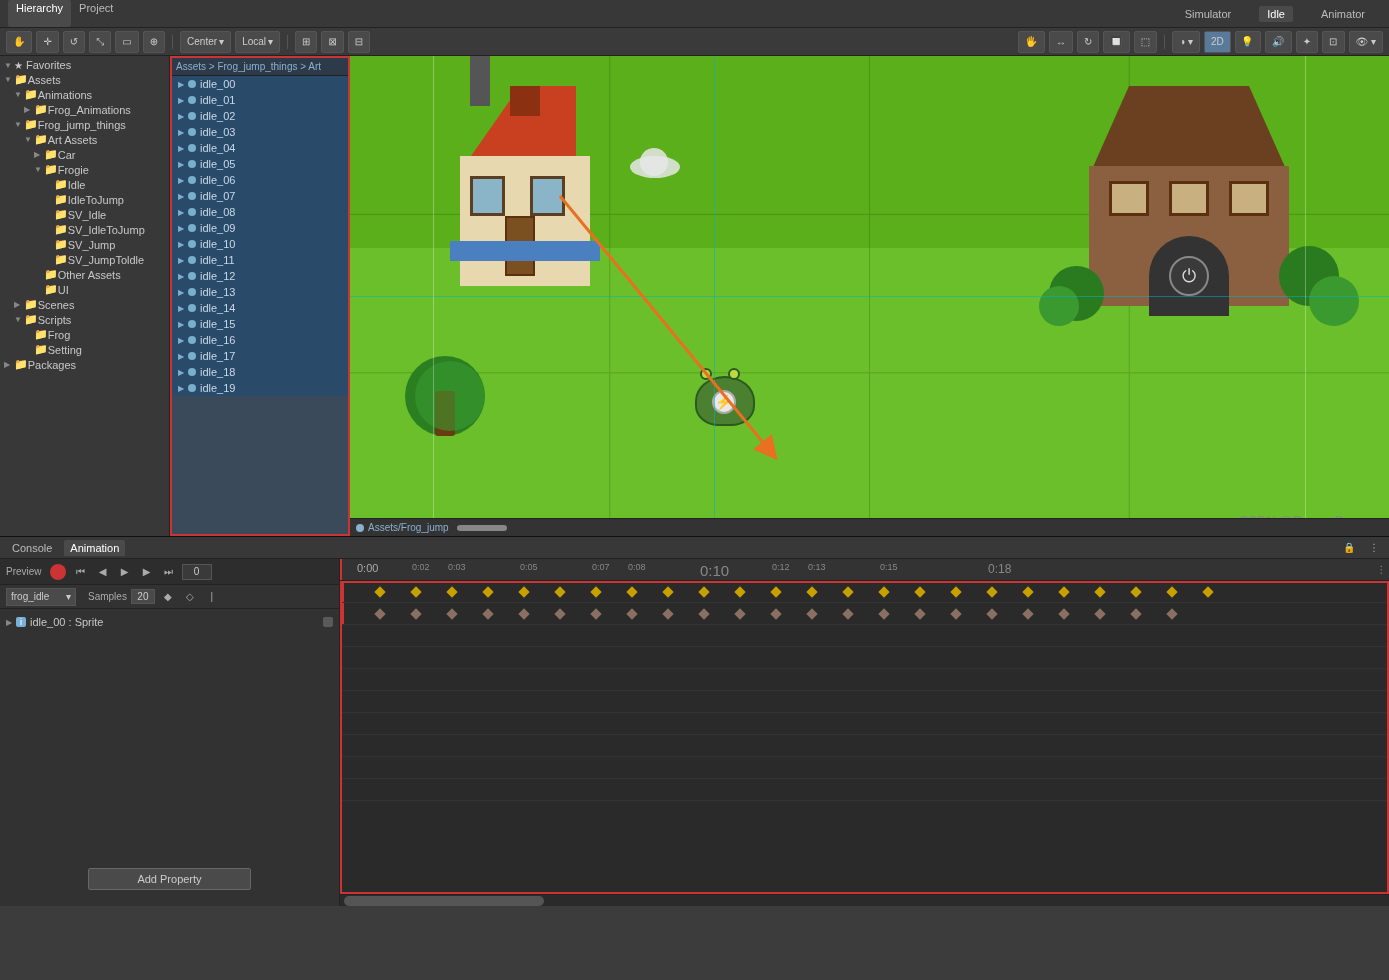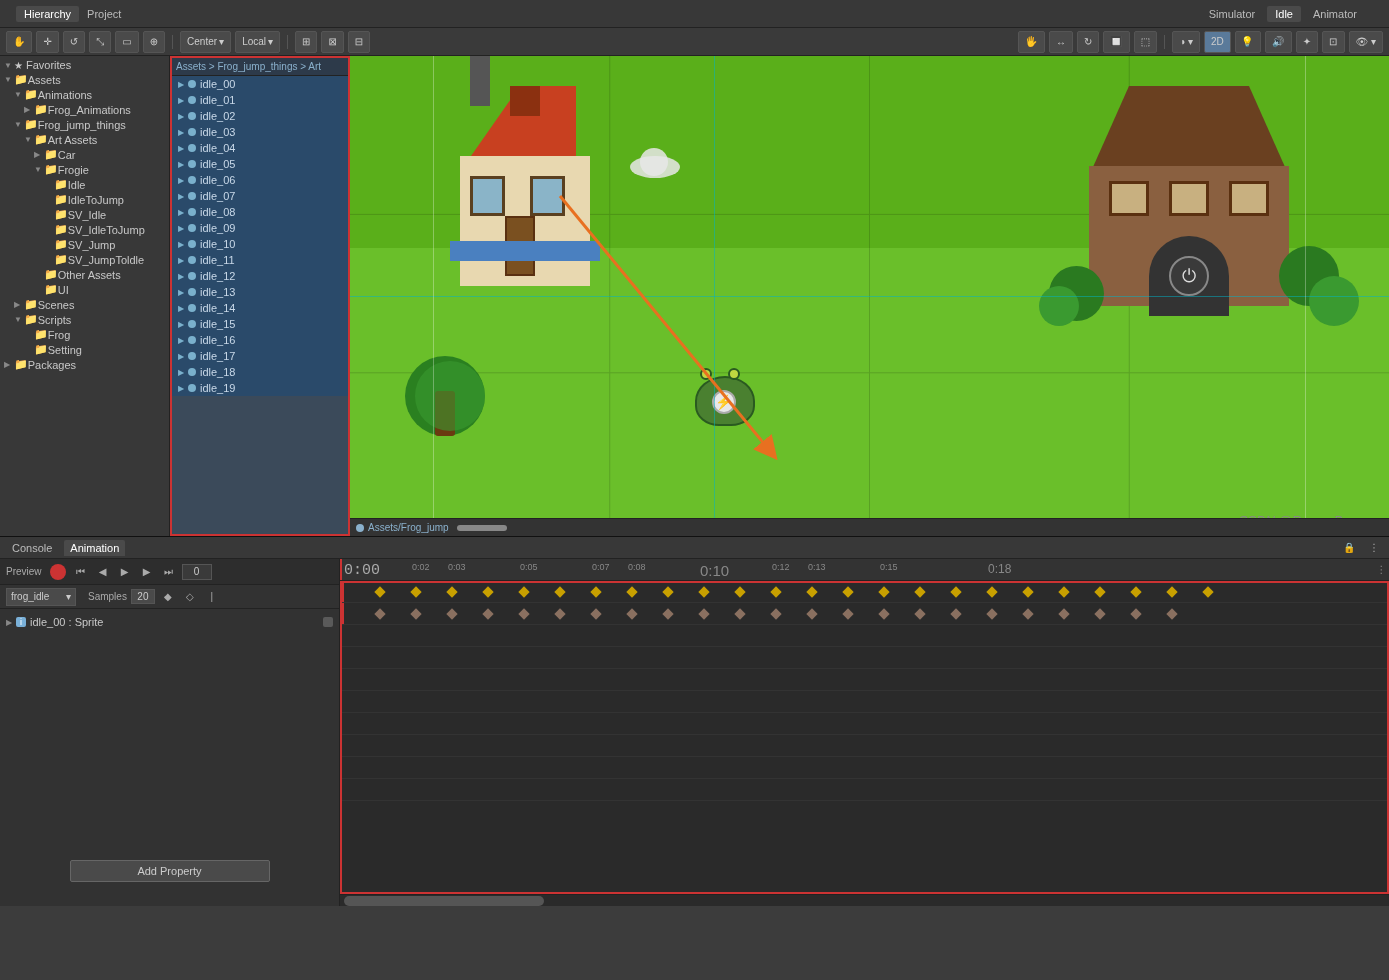--- a/index.html
+++ b/index.html
@@ -251,22 +251,22 @@
     .anim-prop-item {
       display: flex;
       align-items: center;
       padding: 2px 6px;
       font-size: 11px;
       color: #c8c8c8;
       cursor: pointer;
       height: 22px;
     }
     .add-property-btn {
-      margin: 20px auto;
-      width: 200px;
+      margin: 12px auto;
+      width: 163px;
       height: 22px;
       background: #4a4a4a;
       border: 1px solid #666;
       color: #ccc;
       font-size: 11px;
       cursor: pointer;
       display: flex;
       align-items: center;
       justify-content: center;
       border-radius: 2px;
@@ -337,35 +337,34 @@
     .path-dot {
       width: 8px; height: 8px;
       border-radius: 50%;
       background: #8ab0cc;
     }
 
     .top-tabs-row {
       height: 28px;
       background: #383838;
       display: flex;
-      align-items: center;
-      padding: 0 16px;
+      padding: 0 8px;
       gap: 0;
       border-bottom: 1px solid #222;
     }
   </style>
 </head>
 <body>
 
 <div class="top-tabs-row">
   <div class="toolbar-tab active">Hierarchy</div>
   <div class="toolbar-tab">Project</div>
   <div class="flex-spacer"></div>
 
-  <div style="display:flex;align-items:center;gap:4px;margin-right:8px;">
+  <div style="display:flex;align-items:center;gap:20px;margin-right:8px;">
     <div class="toolbar-tab">Simulator</div>
     <div class="toolbar-tab active">Idle</div>
     <div class="toolbar-tab">Animator</div>
   </div>
 </div>
 
 <div class="second-toolbar">
 
   <div class="tool-btn">✋</div>
   <div class="tool-btn">✛</div>
@@ -805,21 +804,21 @@
       </div>
     </div>
 
     <div class="anim-timeline">
 
       <div class="timeline-header">
         <div style="width:100%;position:relative;height:22px;overflow:hidden;">
 
           <div style="position:absolute;left:0;top:0;bottom:0;width:2px;background:#cc3333;z-index:2;"></div>
 
-          <div style="position:absolute;top:3px;left:4px;font-size:15px;color:#aaa;font-family:Liberation Mono, monospace;">0:00</div>
+          <div style="position:absolute;top:3px;left:17px;font-size:11px;color:#aaa;">0:00</div>
           <div style="position:absolute;top:3px;left:72px;font-size:9px;color:#888;">0:02</div>
           <div style="position:absolute;top:3px;left:108px;font-size:9px;color:#888;">0:03</div>
           <div style="position:absolute;top:3px;left:180px;font-size:9px;color:#888;">0:05</div>
           <div style="position:absolute;top:3px;left:252px;font-size:9px;color:#888;">0:07</div>
           <div style="position:absolute;top:3px;left:288px;font-size:9px;color:#888;">0:08</div>
           <div style="position:absolute;top:3px;left:360px;font-size:15px;color:#888;">0:10</div>
           <div style="position:absolute;top:3px;left:432px;font-size:9px;color:#888;">0:12</div>
           <div style="position:absolute;top:3px;left:468px;font-size:9px;color:#888;">0:13</div>
           <div style="position:absolute;top:3px;left:540px;font-size:9px;color:#888;">0:15</div>
           <div style="position:absolute;top:20px;left:612px;font-size:9px;color:#888;">0:17</div>

